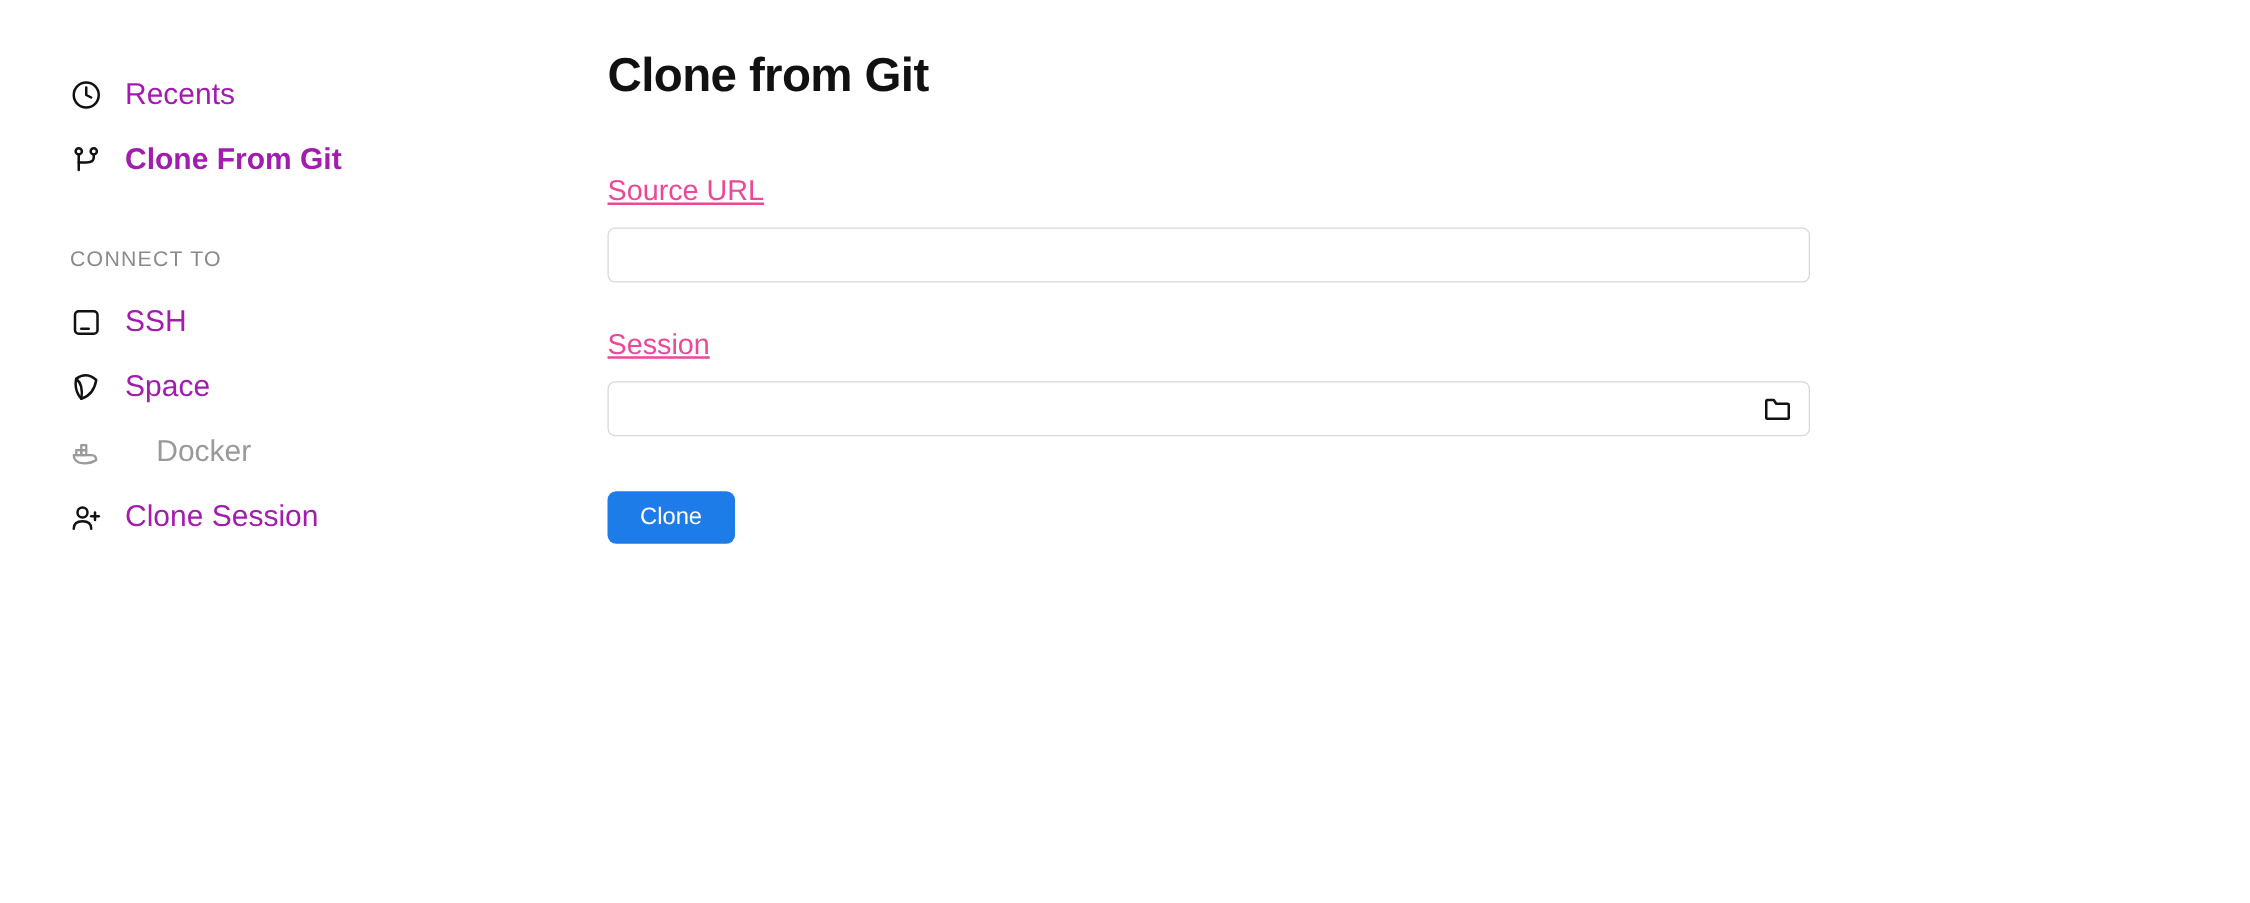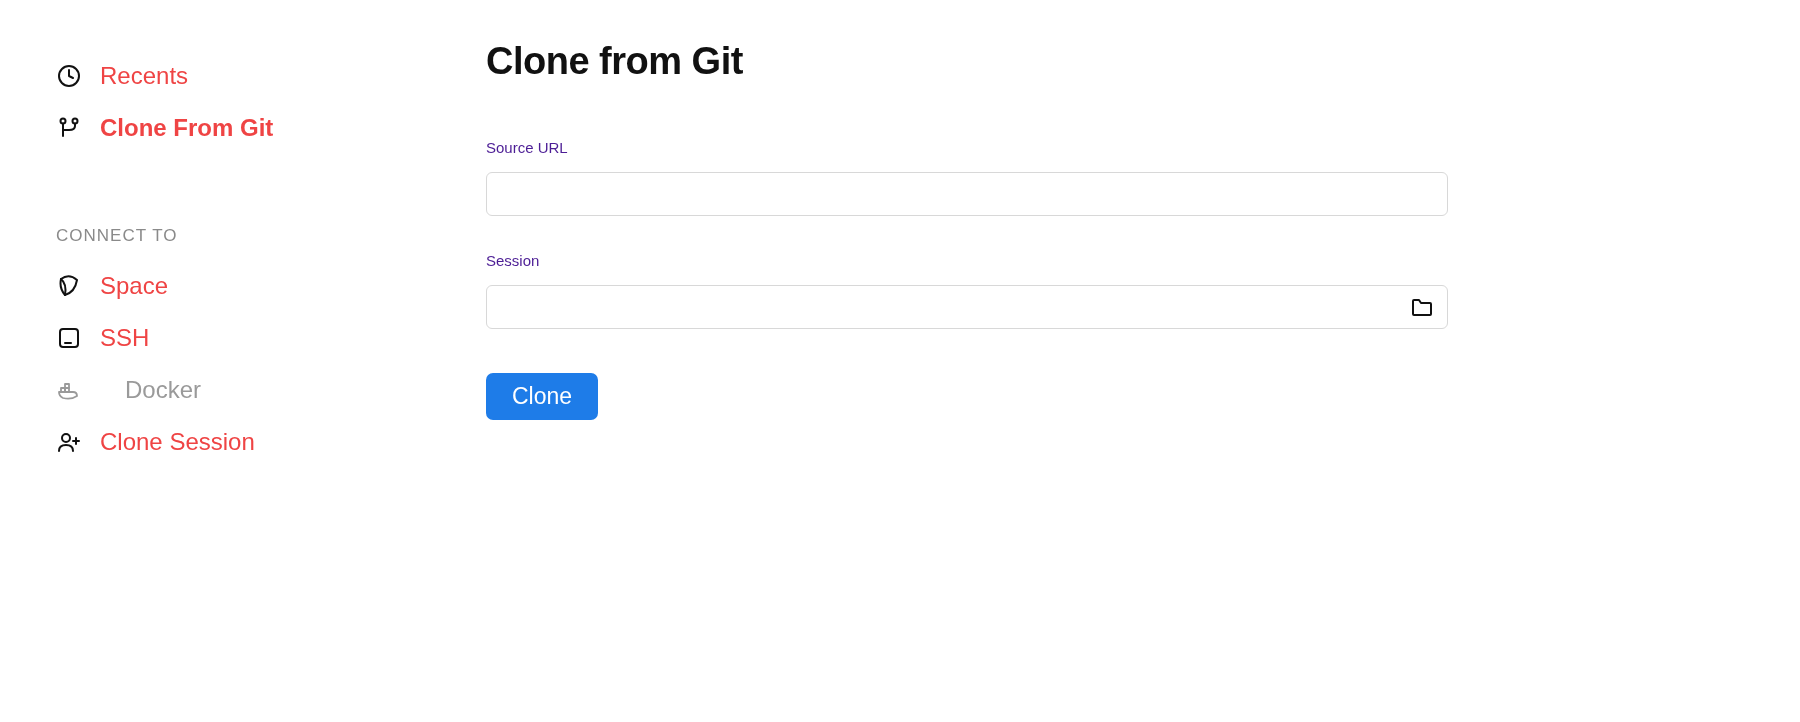--- a/index.html
+++ b/index.html
@@ -19,21 +19,21 @@
       width: 460px;
       padding: 50px 0 0 56px;
     }
     .sidebar-item {
       display: flex;
       align-items: center;
       gap: 18px;
       padding: 12px 0;
       cursor: pointer;
       font-size: 24px;
-      color: #ef4444;
+      color: #a21caf;
     }
     .sidebar-item.active {
       font-weight: 700;
     }
     .sidebar-item .icon {
       width: 26px;
       height: 26px;
       display: flex;
       align-items: center;
       justify-content: center;
@@ -47,41 +47,42 @@
       color: #9a9a9a;
       gap: 43px;
     }
     .sidebar-item.disabled svg {
       stroke: #9a9a9a;
     }
     .section-header {
       font-size: 17px;
       letter-spacing: 1px;
       color: #8a8a8a;
-      margin-top: 72px;
+      margin-top: 44px;
       margin-bottom: 14px;
     }
     .main {
       flex: 1;
       padding: 40px 56px 0 26px;
     }
     .page-title {
       font-size: 38px;
       font-weight: 800;
       margin-bottom: 56px;
       letter-spacing: -0.5px;
     }
     .field-group {
       margin-bottom: 36px;
     }
     .field-label {
-      font-size: 15px;
-      color: #4c1d95;
+      font-size: 23px;
+      color: #ec4899;
       margin-bottom: 16px;
       display: block;
+      text-decoration: underline;
     }
     .text-input {
       width: 100%;
       max-width: 962px;
       height: 44px;
       border: 1px solid #d8d8d8;
       border-radius: 6px;
       padding: 0 14px;
       font-size: 20px;
       background: #fff;
@@ -105,21 +106,21 @@
       align-items: center;
       justify-content: center;
       cursor: pointer;
     }
     .primary-button {
       background: #1e7ce8;
       color: #ffffff;
       border: none;
       border-radius: 7px;
       padding: 10px 26px;
-      font-size: 23px;
+      font-size: 19px;
       cursor: pointer;
       margin-top: 8px;
     }
   </style>
 </head>
 <body>
 
 <div class="sidebar">
   <div class="sidebar-item">
     <span class="icon">
@@ -141,35 +142,35 @@
       </svg>
     </span>
     <span>Clone From Git</span>
   </div>
 
   <div class="section-header">CONNECT TO</div>
 
   <div class="sidebar-item">
     <span class="icon">
       <svg viewBox="0 0 24 24" fill="none" stroke="#111" stroke-width="2" stroke-linecap="round" stroke-linejoin="round">
+        <rect x="3" y="3" width="18" height="18" rx="3"></rect>
+        <line x1="8" y1="17" x2="14" y2="17"></line>
+      </svg>
+    </span>
+    <span>SSH</span>
+  </div>
+
+  <div class="sidebar-item">
+    <span class="icon">
+      <svg viewBox="0 0 24 24" fill="none" stroke="#111" stroke-width="2" stroke-linecap="round" stroke-linejoin="round">
         <path d="M4 5 Q12 -1 20 6 Q18 18 8 21 Q2 14 4 5 Z"></path>
         <path d="M4 5 Q10 10 8 21"></path>
       </svg>
     </span>
     <span>Space</span>
-  </div>
-
-  <div class="sidebar-item">
-    <span class="icon">
-      <svg viewBox="0 0 24 24" fill="none" stroke="#111" stroke-width="2" stroke-linecap="round" stroke-linejoin="round">
-        <rect x="3" y="3" width="18" height="18" rx="3"></rect>
-        <line x1="8" y1="17" x2="14" y2="17"></line>
-      </svg>
-    </span>
-    <span>SSH</span>
   </div>
 
   <div class="sidebar-item disabled">
     <span class="icon">
       <svg viewBox="0 0 24 24" fill="none" stroke="#9a9a9a" stroke-width="1.8" stroke-linecap="round" stroke-linejoin="round">
         <rect x="4" y="10" width="4" height="4"></rect>
         <rect x="8" y="10" width="4" height="4"></rect>
         <rect x="8" y="6" width="4" height="4"></rect>
         <path d="M2 14 L16 14 Q20 14 20 18 Q14 22 6 20 Q2 18 2 14 Z"></path>
       </svg>

